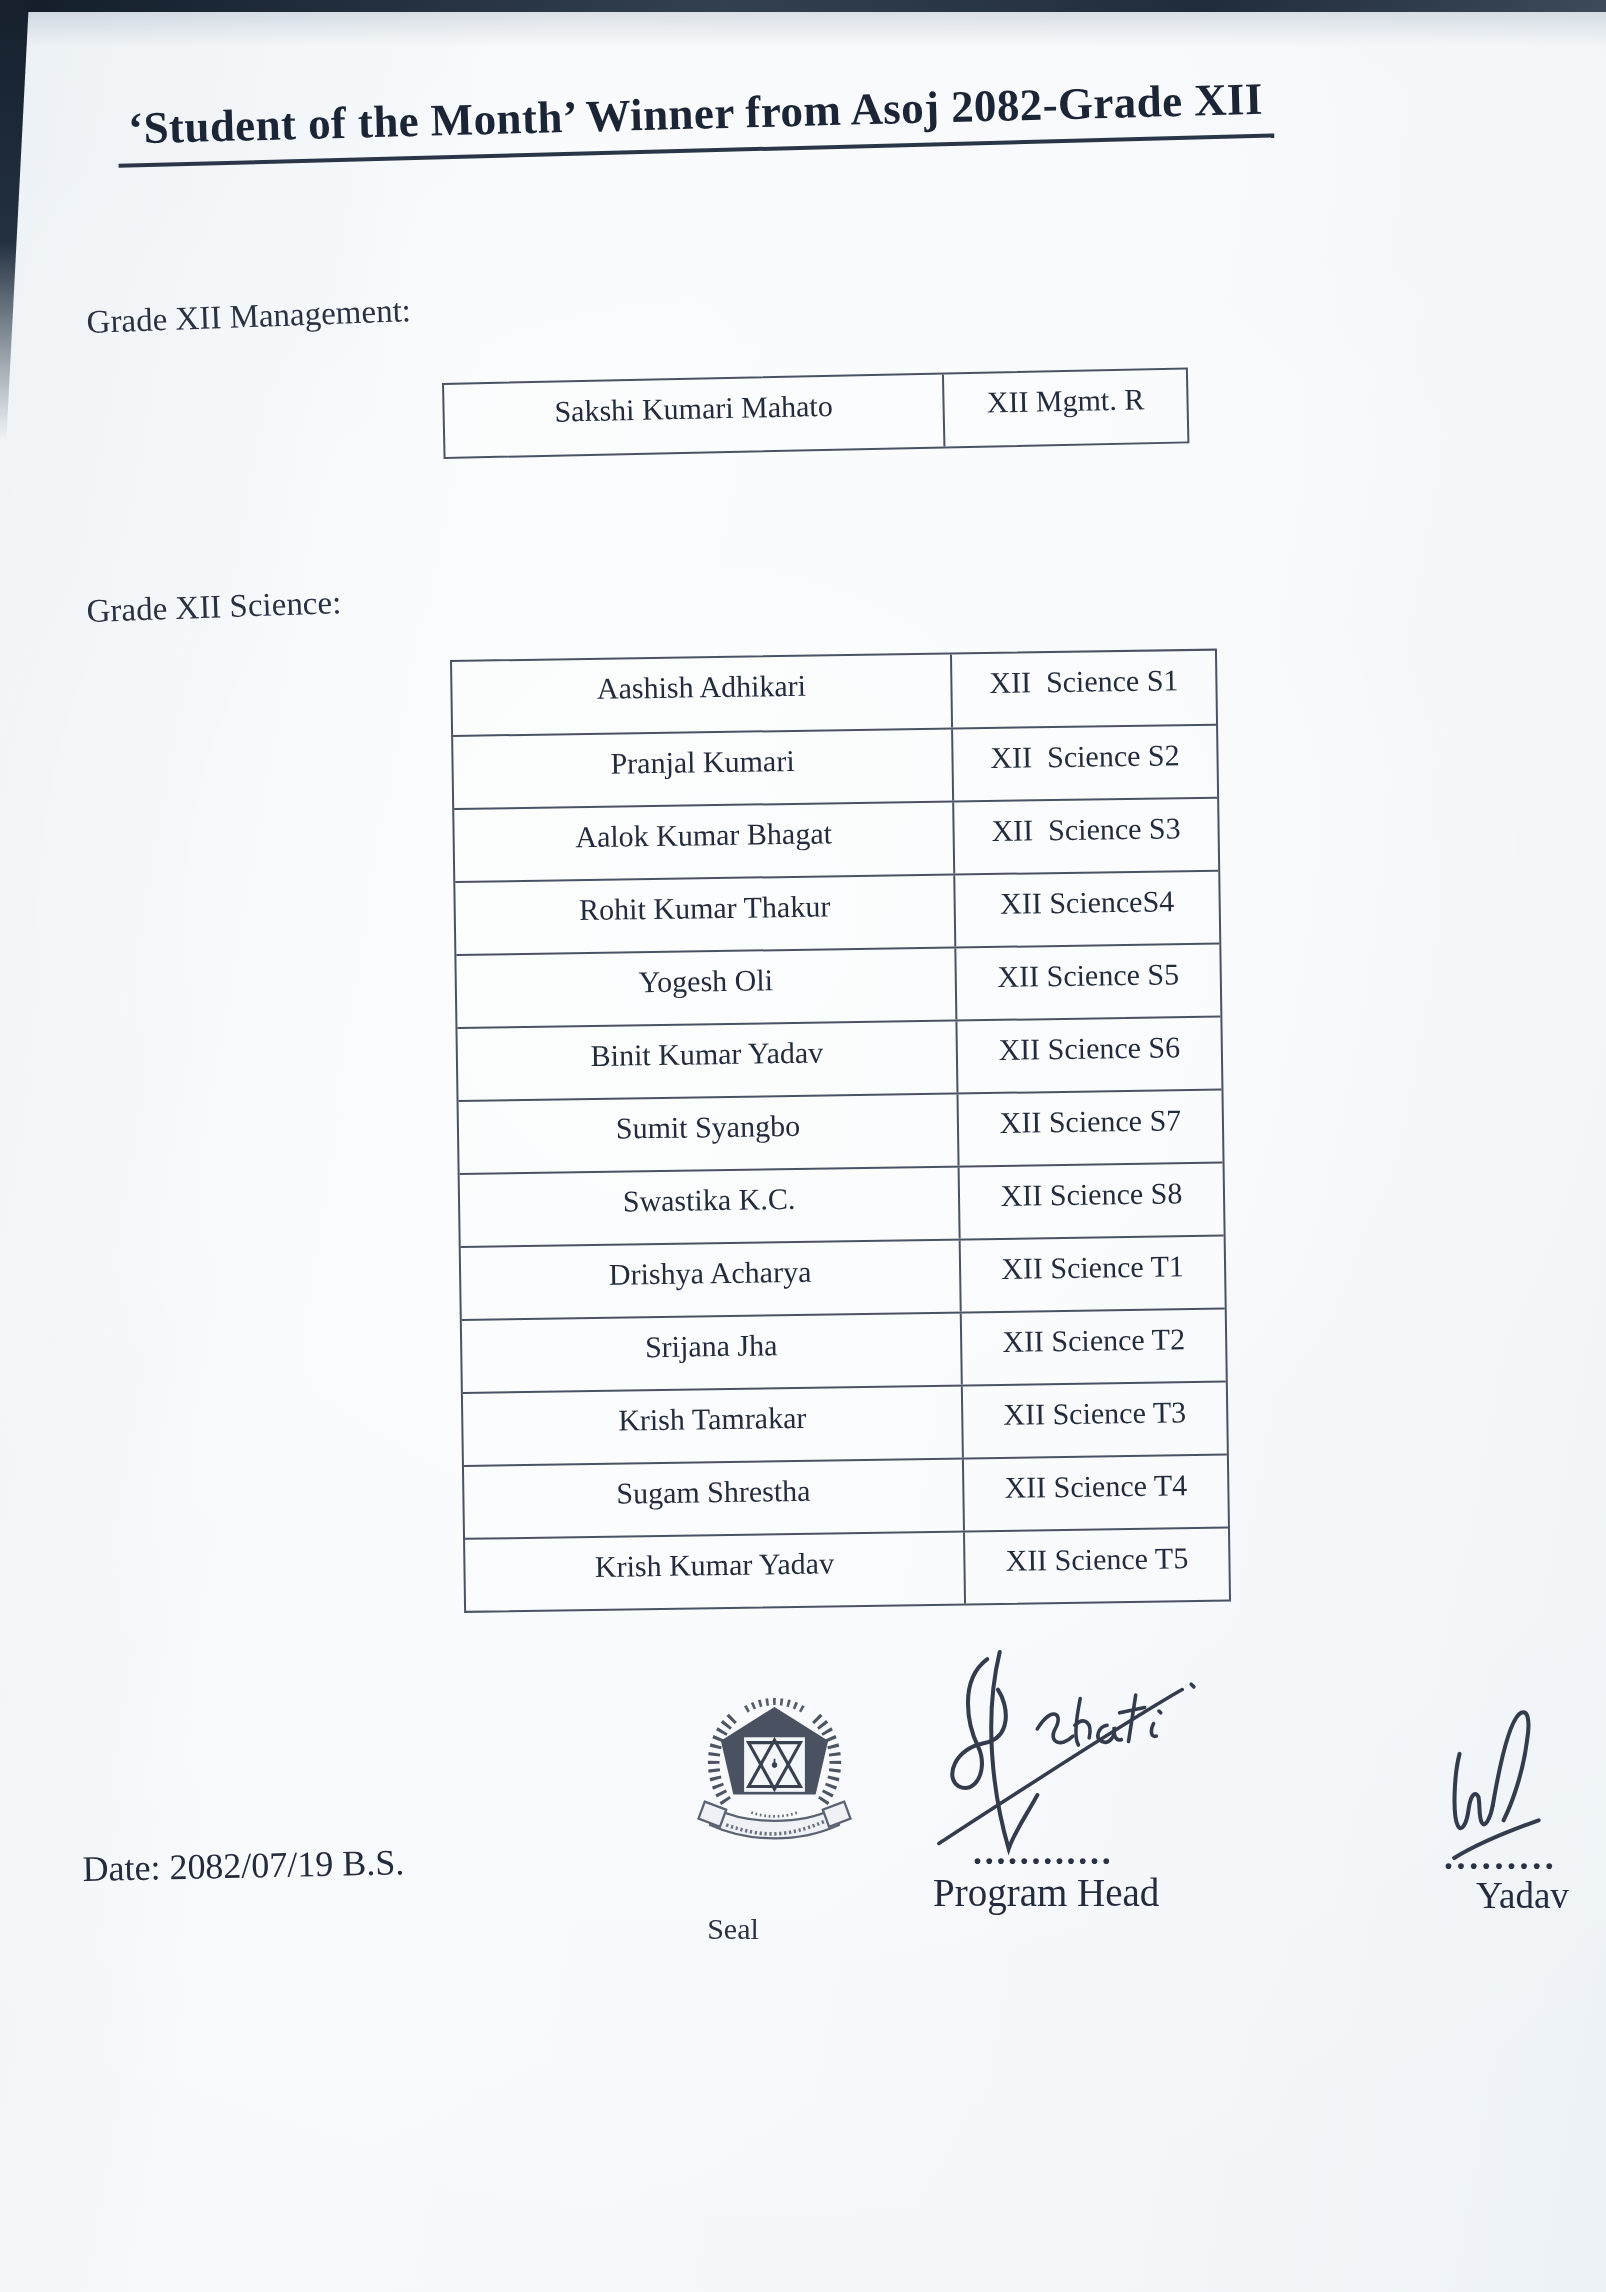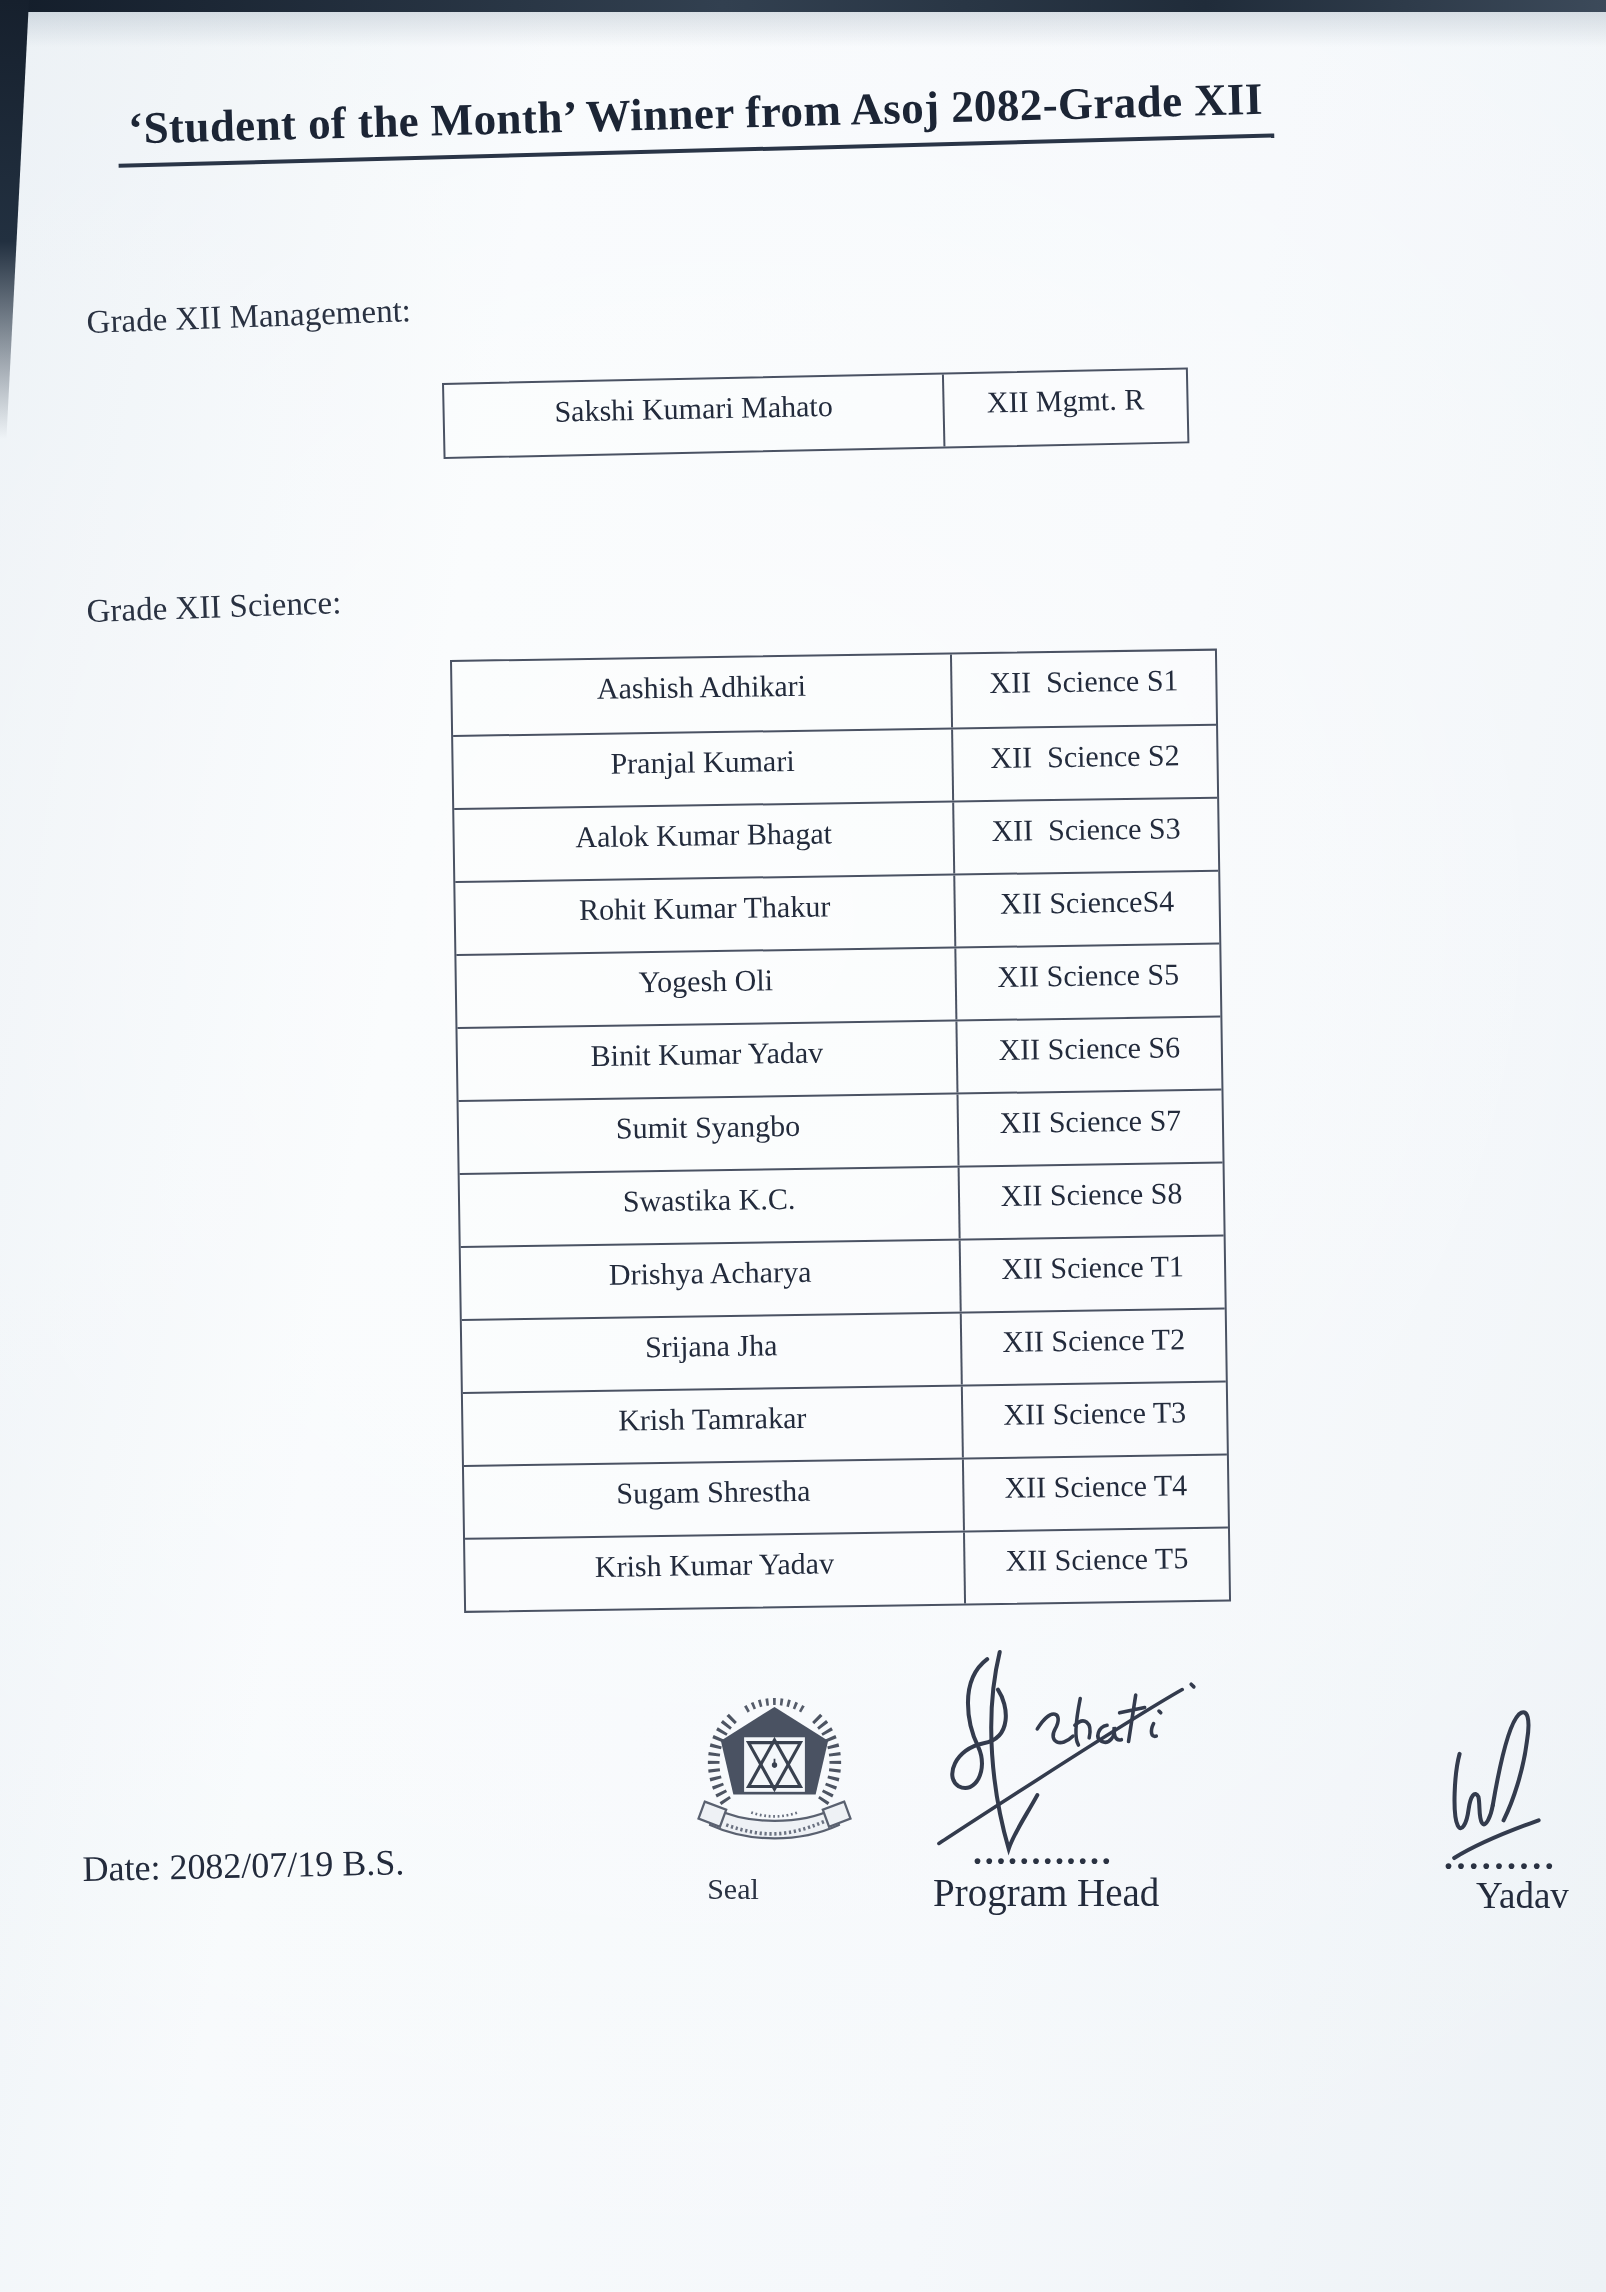--- a/index.html
+++ b/index.html
@@ -69,21 +69,21 @@
     padding-top:11.6px;font-size:30px;color:#232b3c;
   }
   .td-name{width:498px;}
   .td-cls{flex:1;border-left:2.2px solid #4a5263;white-space:pre;}
   
   .date{
     position:absolute;left:82px;top:1848px;font-size:36px;color:#232b3c;
     transform:rotate(-1.2deg);transform-origin:left top;
   }
   .seal-svg{position:absolute;left:691px;top:1689px;width:167px;height:152px;}
-  .seal-label{position:absolute;left:665px;top:1872px;width:136px;text-align:center;font-size:30px;color:#2a3242;}
+  .seal-label{position:absolute;left:665px;top:1912px;width:136px;text-align:center;font-size:30px;color:#2a3242;}
   .sig{position:absolute;}
   .sig-ph{left:921px;top:1643px;width:297px;height:213px;}
   .sig-chief{left:1447px;top:1691px;width:97px;height:176px;}
   .dots{position:absolute;font-size:36px;font-weight:bold;color:#2a3242;}
   .dots-ph{left:973px;top:1831px;letter-spacing:2.7px;}
   .dots-chief{left:1444px;top:1836px;letter-spacing:3.6px;}
   .sig-label{position:absolute;font-size:39px;color:#232b3c;}
   .label-ph{left:933px;top:1870px;}
   .label-chief{left:1476px;top:1874px;font-size:37px;}
 </style>

